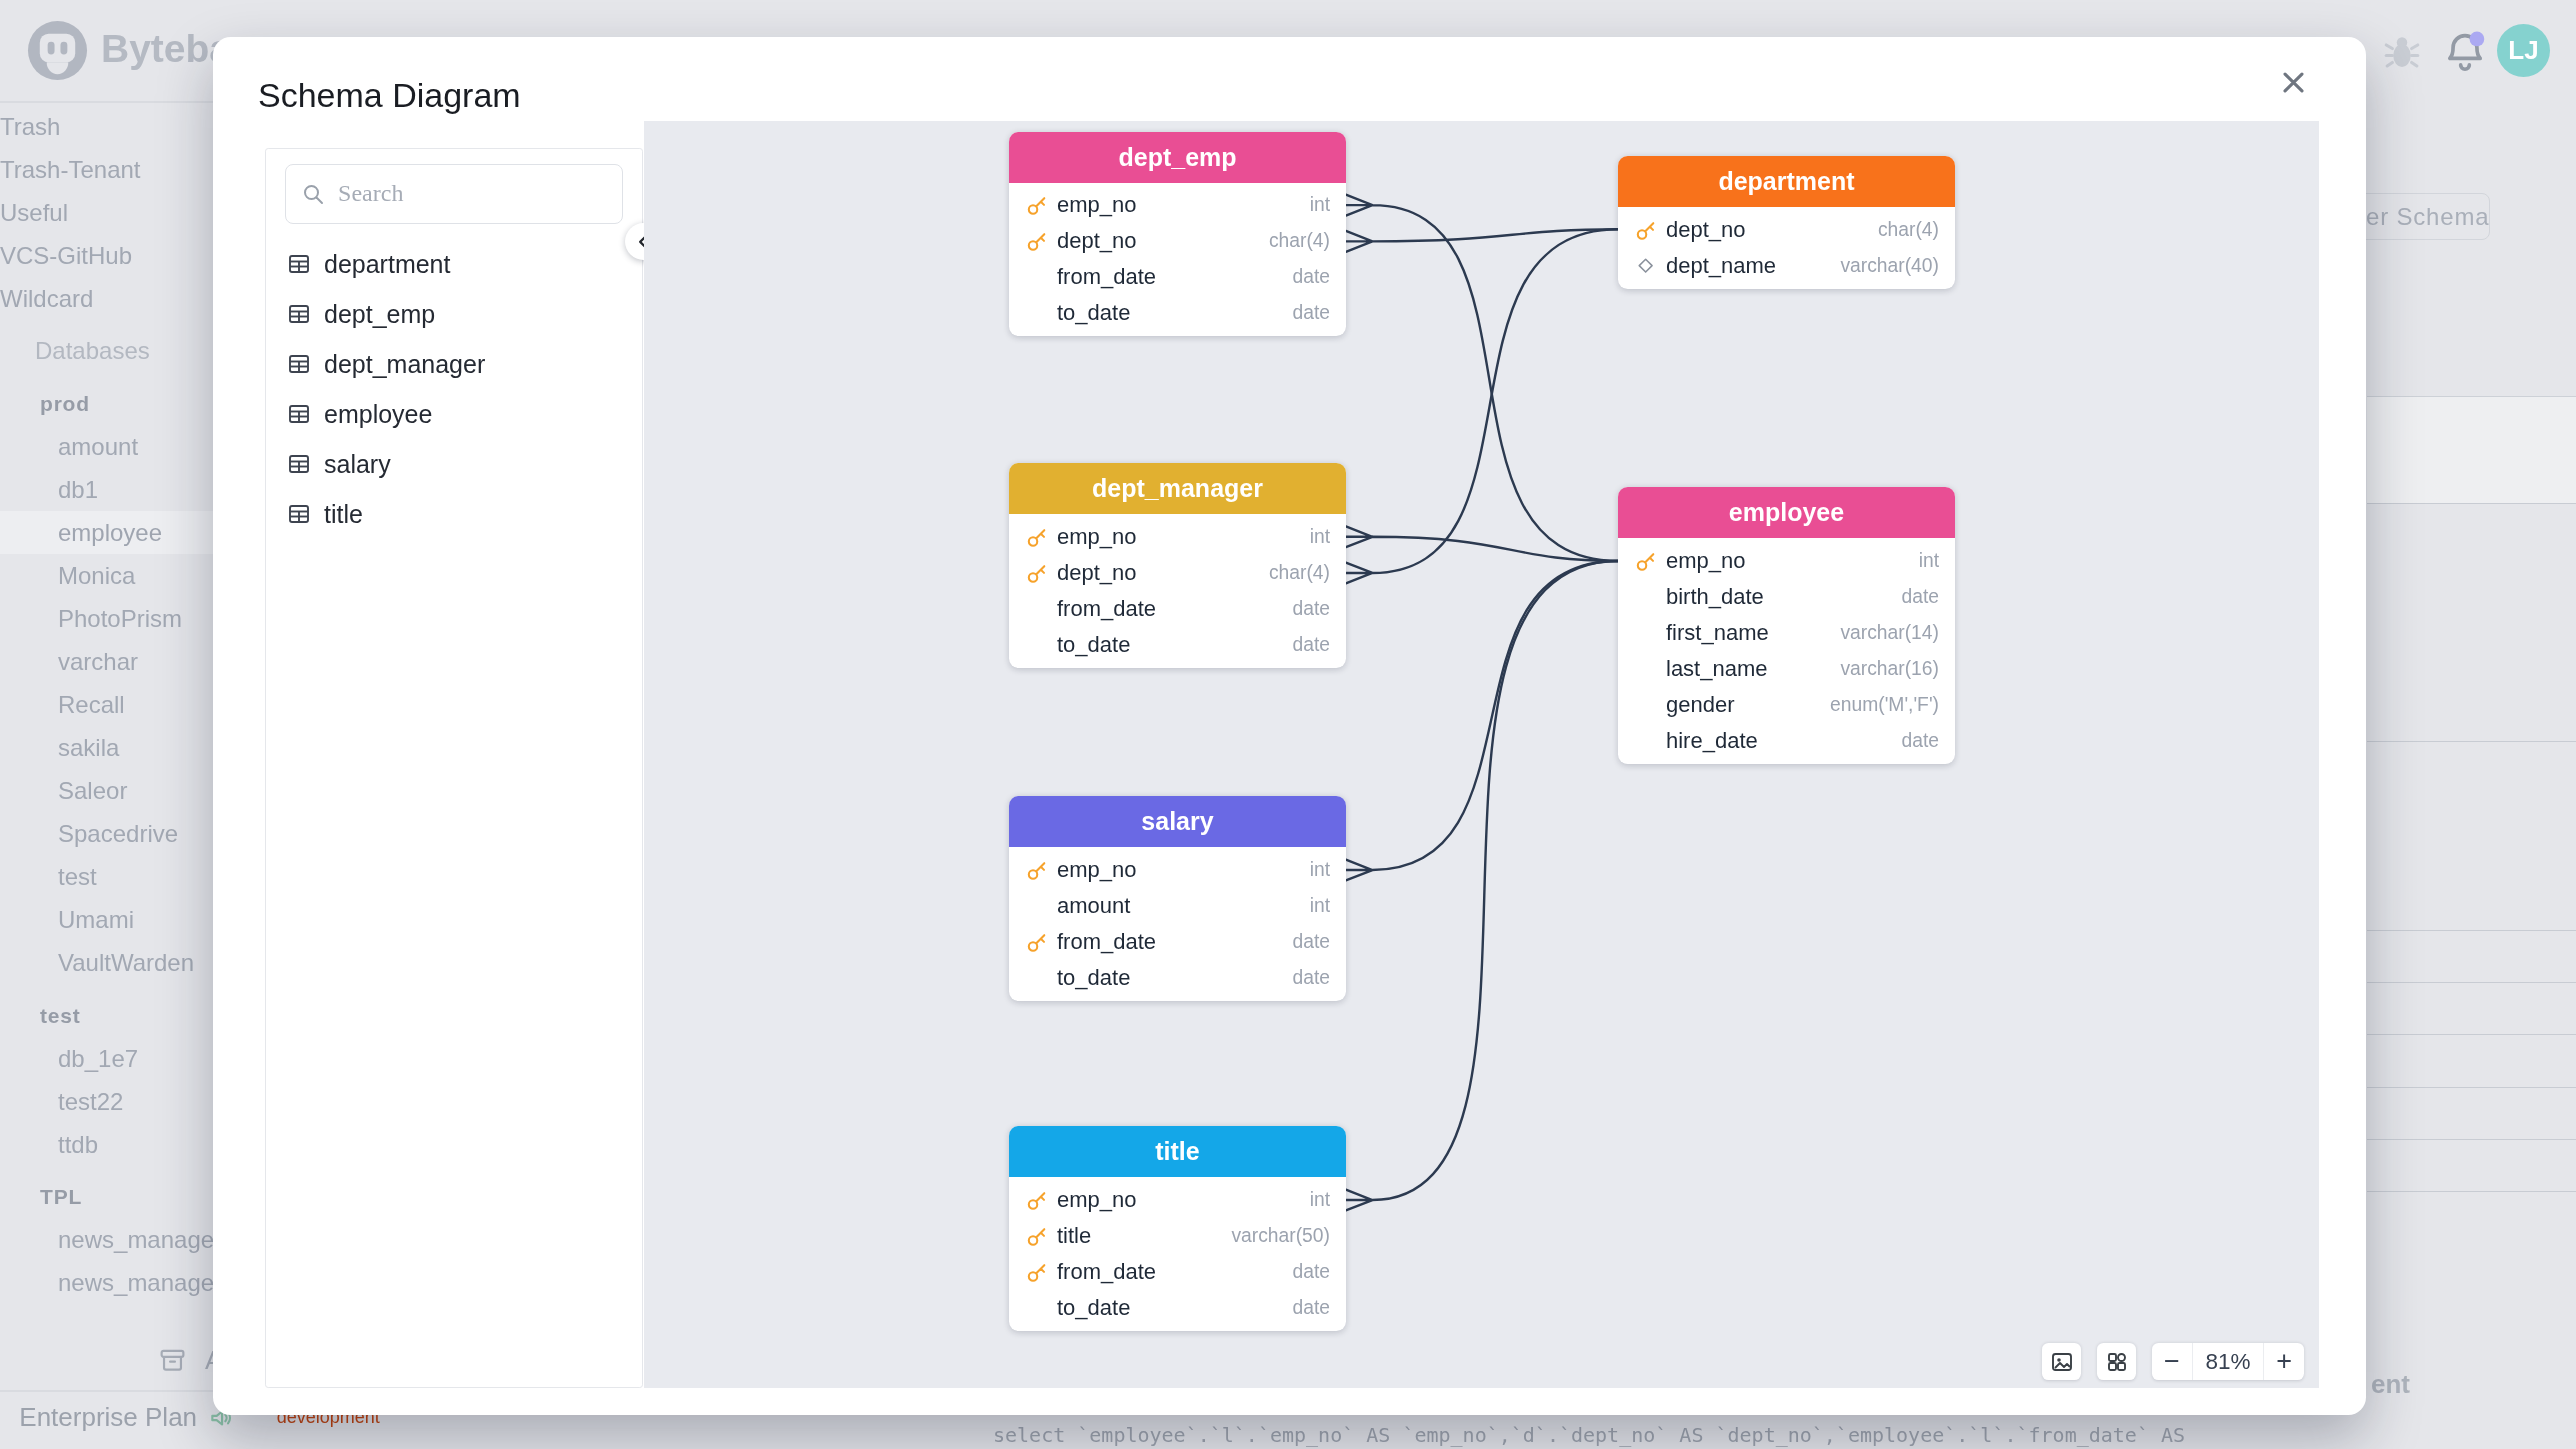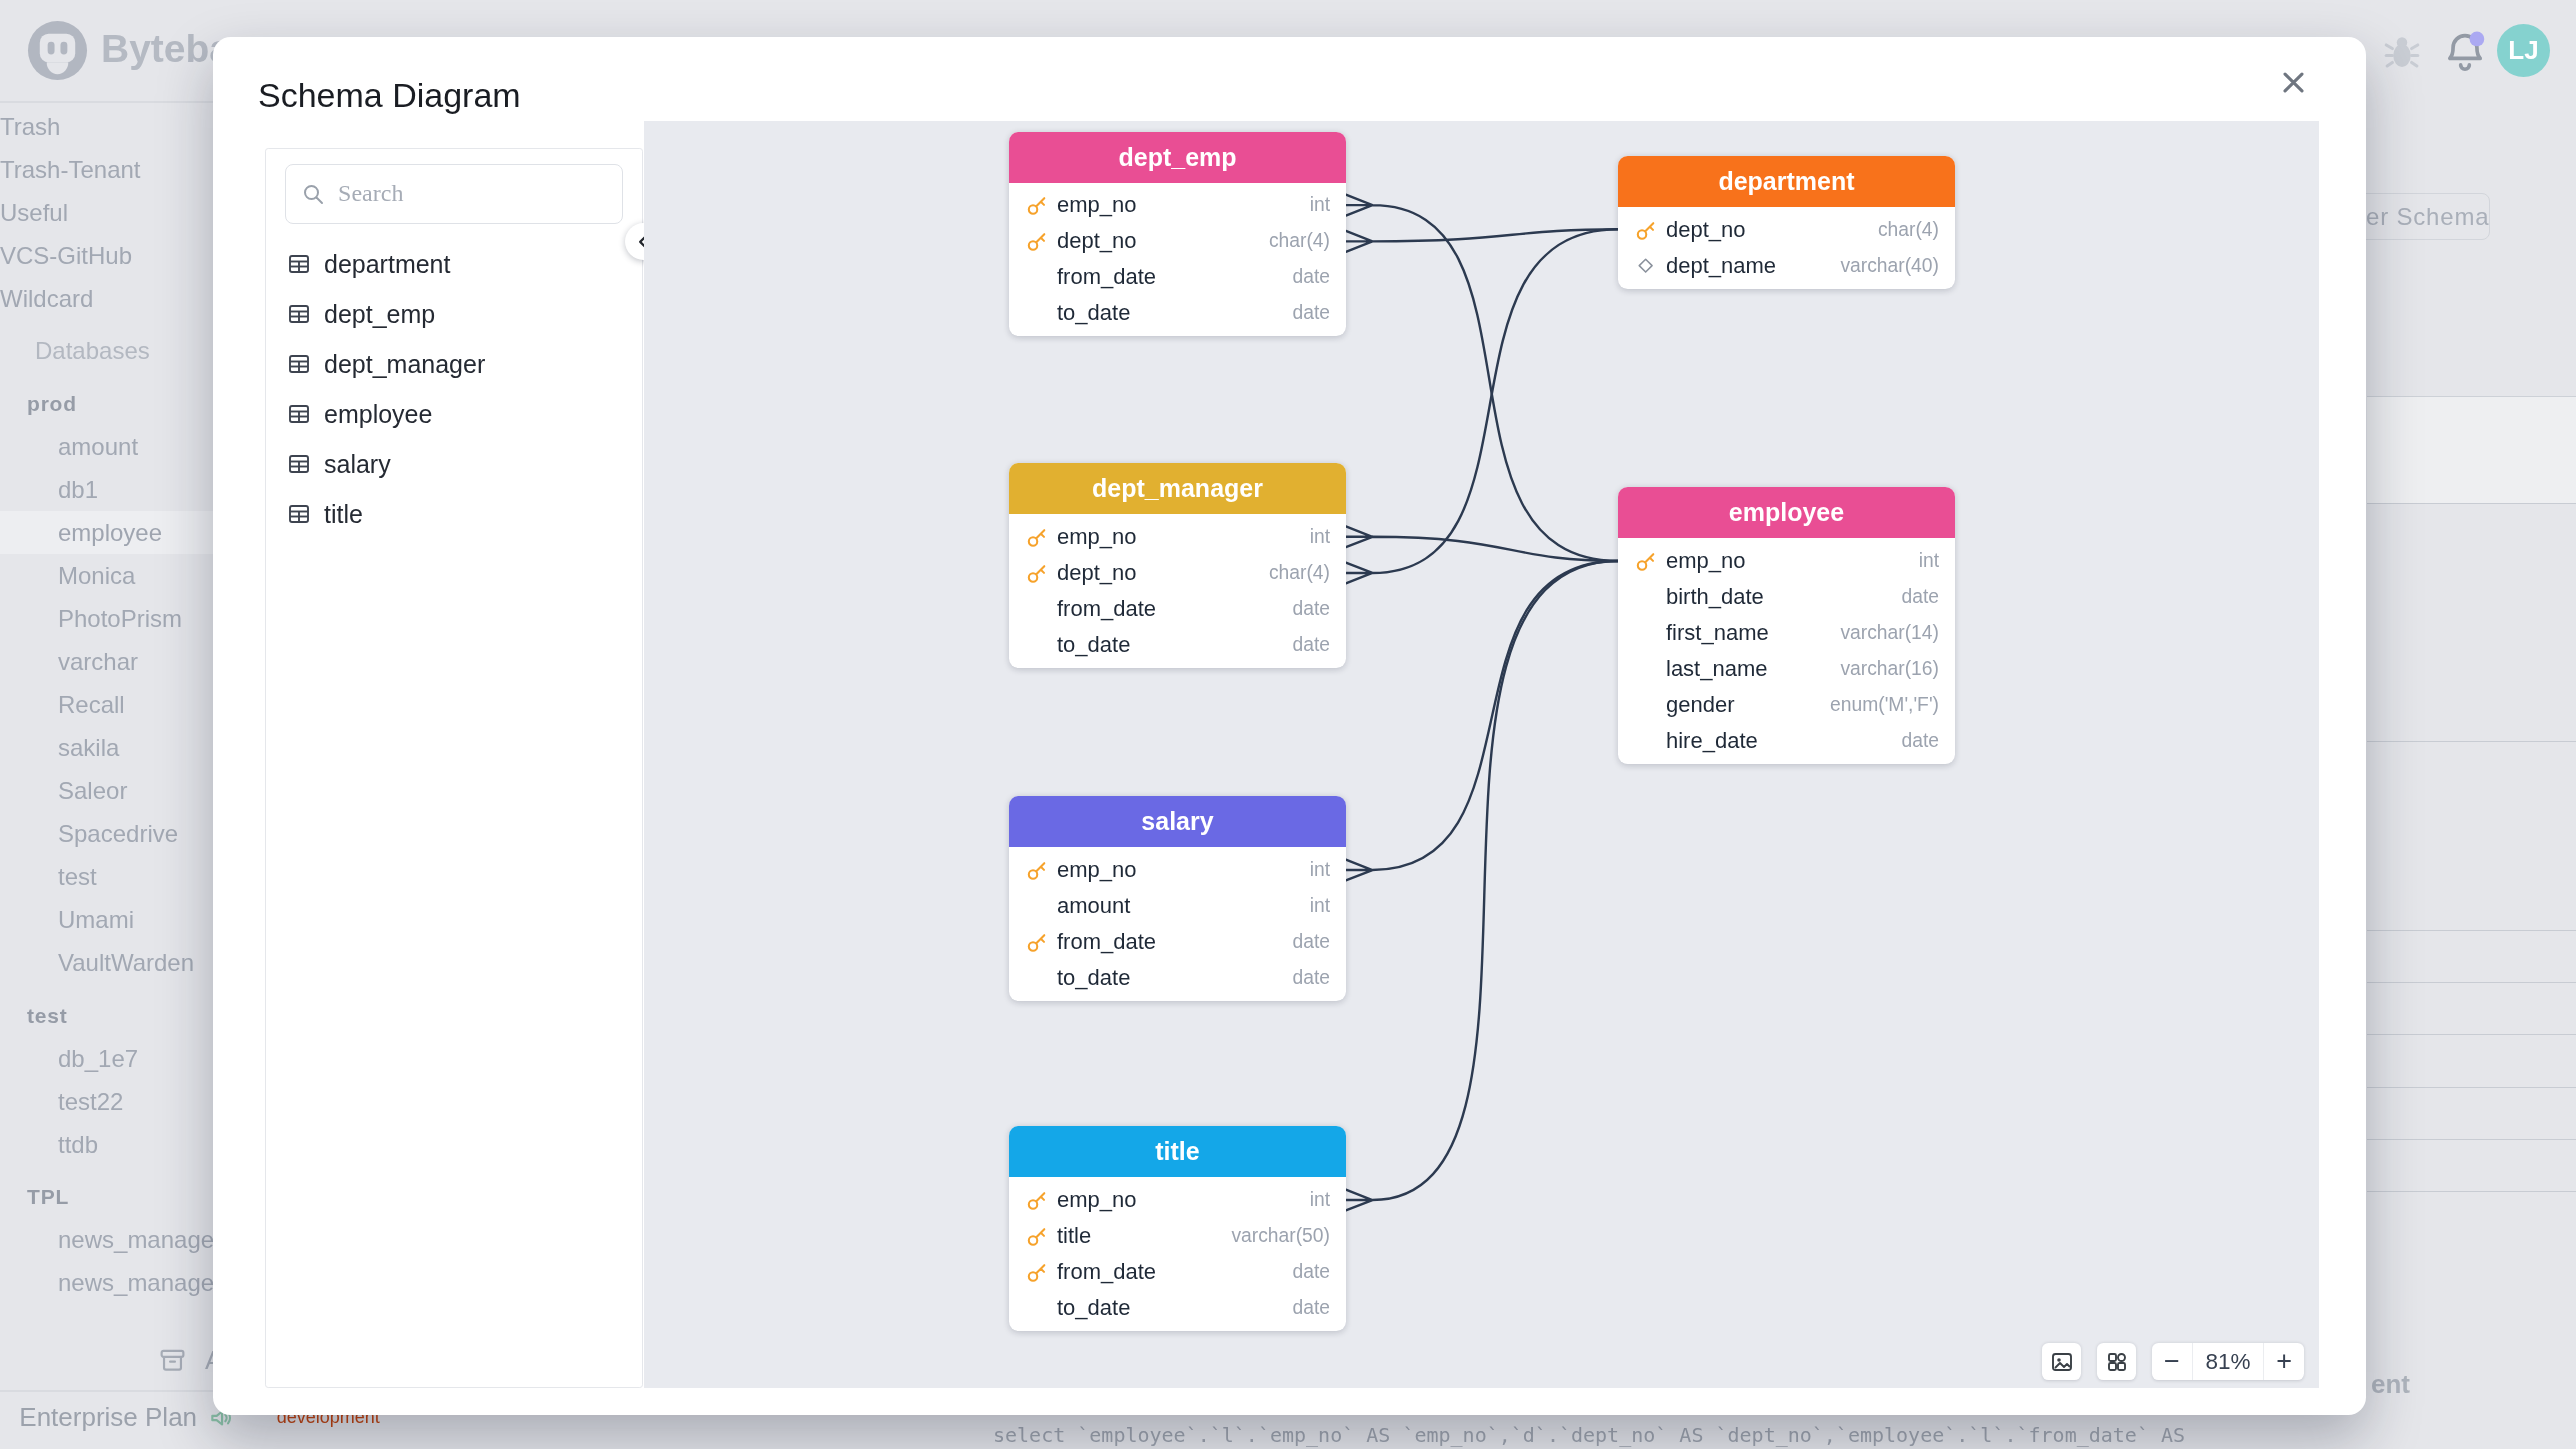--- a/index.html
+++ b/index.html
@@ -11,21 +11,21 @@
   #backdrop{position:absolute;inset:0;}
   #logo-circle{left:26px;top:19.3px;width:63px;height:63px;}
   #brand-text{left:101px;top:27px;font-size:39px;font-weight:700;color:#B5BAC3;white-space:nowrap;}
   .hdiv{height:1.6px;background:#D9DBE0;}
   #top-divider{left:0;top:101px;width:419px;}
   #sidebar-nav{left:0;top:105px;width:419px;}
   .side-item{height:43px;display:flex;align-items:center;font-size:24px;color:#A2A8B3;white-space:nowrap;}
   .side-item.lvl1{}
   .side-item.lvl2{padding-left:58px;}
   .side-item.section{padding-left:35px;color:#B3B8C1;margin-top:9.7px;}
-  .side-item.env{padding-left:27px;font-weight:700;font-size:21px;letter-spacing:0.8px;color:#969CA7;margin-top:9.7px;}
+  .side-item.env{padding-left:40px;font-weight:700;font-size:21px;letter-spacing:0.8px;color:#969CA7;margin-top:9.7px;}
   .side-item.selected{background:#EDEEF1;color:#9FA5B0;}
   #archive-row{left:0;top:1338px;width:419px;height:45px;display:flex;align-items:center;gap:17.7px;
                padding-left:31px;font-size:26px;color:#A7ADB7;box-sizing:border-box;justify-content:center;}
   #bottom-divider{left:0;top:1390px;width:419px;}
   #bottom-bar{left:19.3px;top:1402px;display:flex;align-items:center;gap:11.3px;}
   #plan-label{font-size:26px;color:#9CA2AC;white-space:nowrap;}
   #dev-badge{font-size:18px;color:#c2410c;white-space:nowrap;margin-left:31px;}
   #bug-icon{left:2381px;top:31px;width:42px;height:42px;}
   #bell-wrap{left:2439px;top:27px;width:52px;height:52px;}
   #avatar{left:2497px;top:24px;width:53px;height:53px;border-radius:50%;background:#85D2CF;

